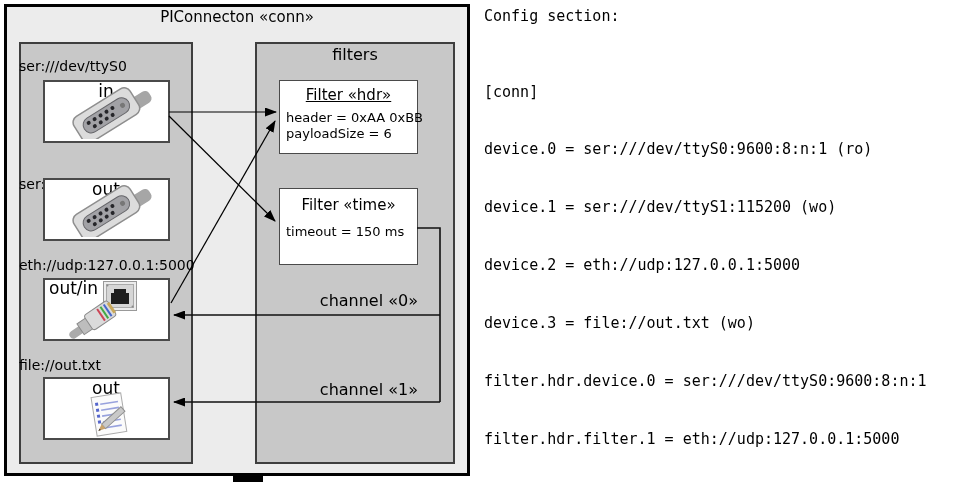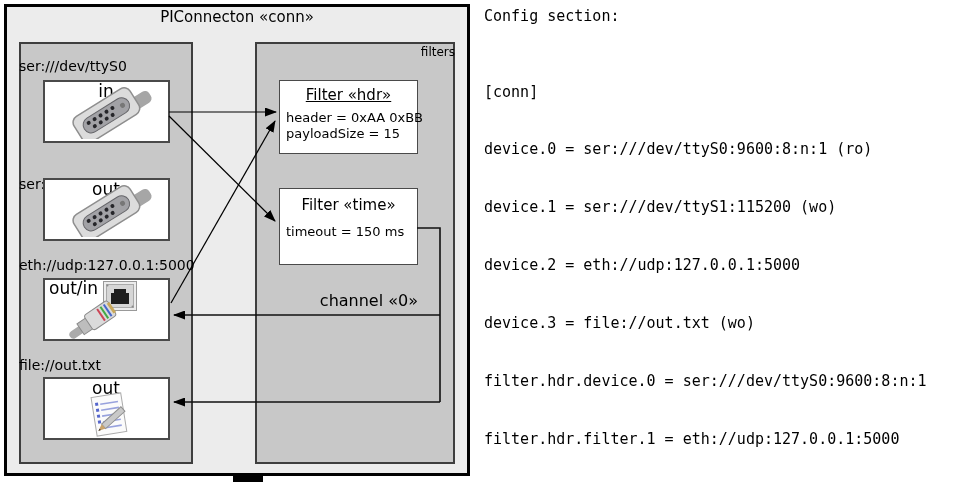--- a/index.html
+++ b/index.html
@@ -4,21 +4,21 @@
 <style>
   html,body{margin:0;padding:0;background:#fff;}
   .page{position:relative;width:964px;height:484px;background:#fff;
         font-family:"DejaVu Sans",sans-serif;color:#000;overflow:hidden;}
   .abs{position:absolute;box-sizing:border-box;}
   .outer{left:4px;top:4px;width:466px;height:472px;border:3px solid #000;background:#ececec;}
   .title{left:4px;top:8px;width:466px;text-align:center;font-size:15px;}
   .panel{background:#c8c8c8;border:2px solid #3e3e3e;}
   .devices-panel{left:19px;top:42px;width:174px;height:422px;}
   .filters-panel{left:255px;top:42px;width:200px;height:422px;}
-  .filters-label{left:255px;top:45px;width:200px;text-align:right;font-size:12px;}
+  .filters-label{left:255px;top:45px;width:200px;text-align:center;font-size:16px;}
   .uri{left:19px;width:174px;text-align:left;font-size:14px;white-space:nowrap;}
   .devbox{left:43px;width:127px;height:63px;background:#fff;border:2px solid #4a4a4a;}
   .devlabel{font-size:17px;line-height:17px;}
   .center100{left:56px;width:100px;text-align:center;}
   .filterbox{left:279px;width:139px;background:#fff;border:1px solid #4a4a4a;}
   .ftitle{left:279px;width:139px;text-align:center;font-size:15px;}
   .fprops{font-size:13px;line-height:16px;left:286px;}
   .chlabel{left:300px;width:118px;text-align:right;font-size:16px;}
   .config{font-family:"DejaVu Sans Mono",monospace;font-size:15px;color:#000000;}
   .config-heading{left:484px;top:7px;}
@@ -132,30 +132,31 @@
       <rect x="14" y="23" width="26" height="6" fill="#c9c9c9" stroke="#8f8f8f"></rect>
       <polygon points="14,23 7,26 14,29" fill="#caa36a"></polygon>
       <polygon points="9.5,25 7,26 9.5,27" fill="#333"></polygon>
     </g>
   </svg>
 
   <div class="abs filterbox" style="top:80px;height:74px;"></div>
   <div class="abs ftitle" style="top:86px;text-decoration:underline;">Filter «hdr»</div>
   <div class="abs fprops" style="top:110px;">
     <div>header = 0xAA 0xBB</div>
-    <div>payloadSize = 15</div>
+    <div>payloadSize = 6</div>
   </div>
 
   <div class="abs filterbox" style="top:188px;height:77px;"></div>
   <div class="abs ftitle" style="top:196px;">Filter «time»</div>
   <div class="abs fprops" style="top:224px;">
     <div>timeout = 150 ms</div>
   </div>
 
   <div class="abs chlabel" style="top:291px;">channel «0»</div>
+  <div class="abs chlabel" style="top:380px;">channel «1»</div>
 
   <svg class="wires" width="480" height="484" viewBox="0 0 480 484">
     <defs>
       <marker id="arr" viewBox="0 0 12 9" refX="11" refY="4.5" markerWidth="12" markerHeight="9" orient="auto" markerUnits="userSpaceOnUse">
         <path d="M0,0 L12,4.5 L0,9 Z" fill="#000"></path>
       </marker>
     </defs>
     <g stroke="#000" stroke-width="1.2" fill="none">
       <line x1="169" y1="112" x2="276" y2="112" marker-end="url(#arr)"></line>
       <line x1="169" y1="116" x2="275" y2="221" marker-end="url(#arr)"></line>

